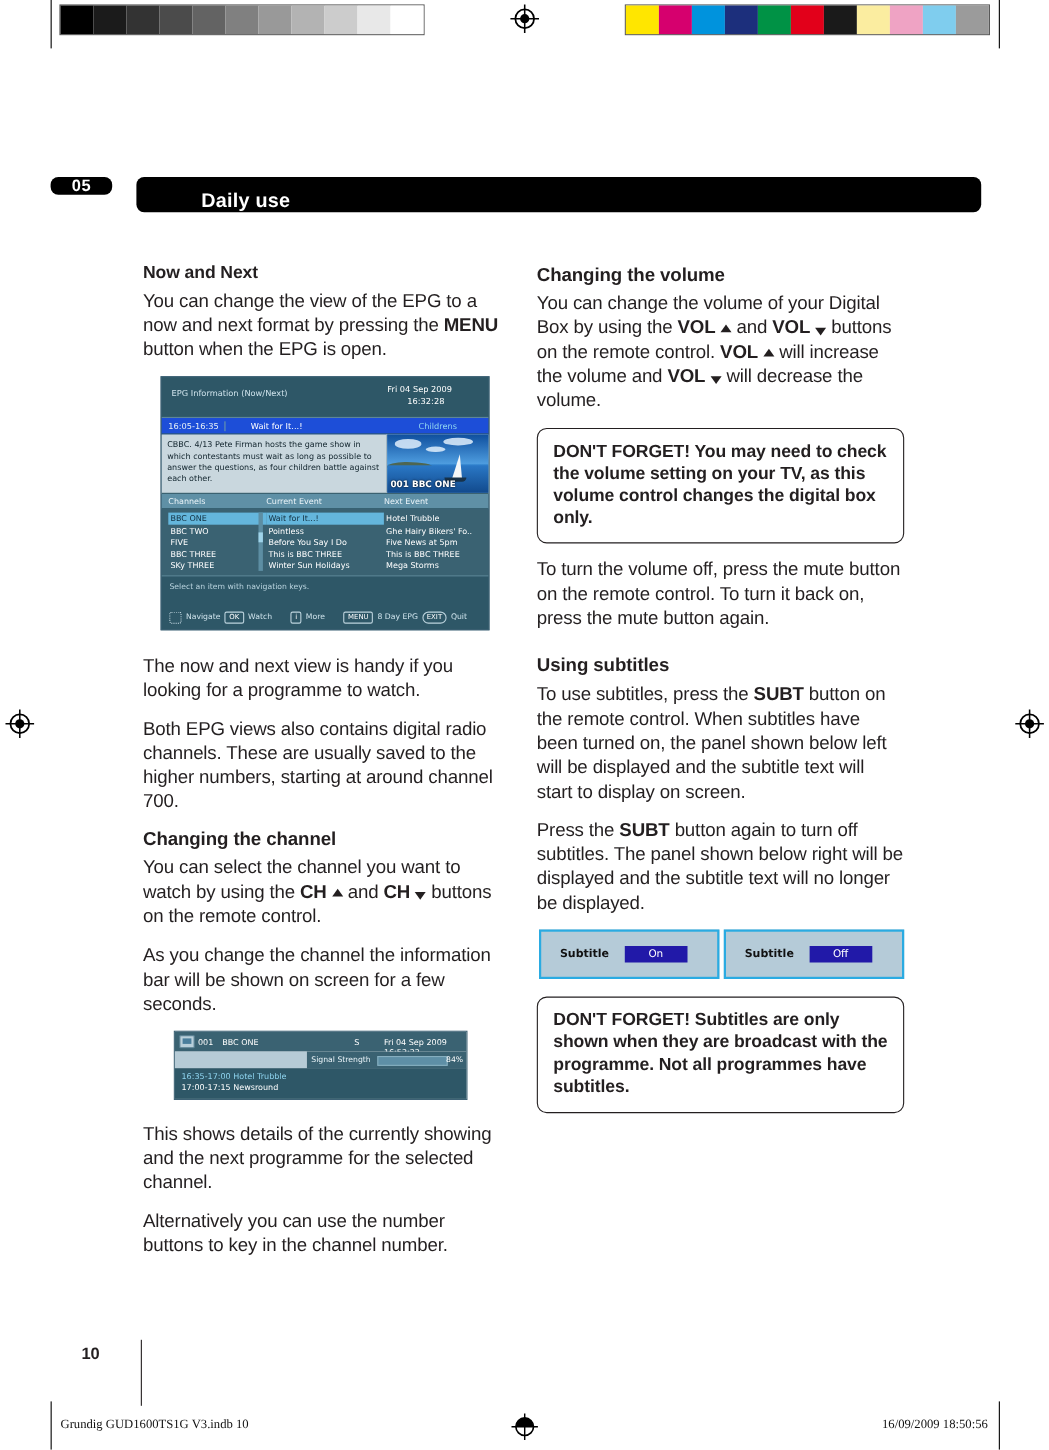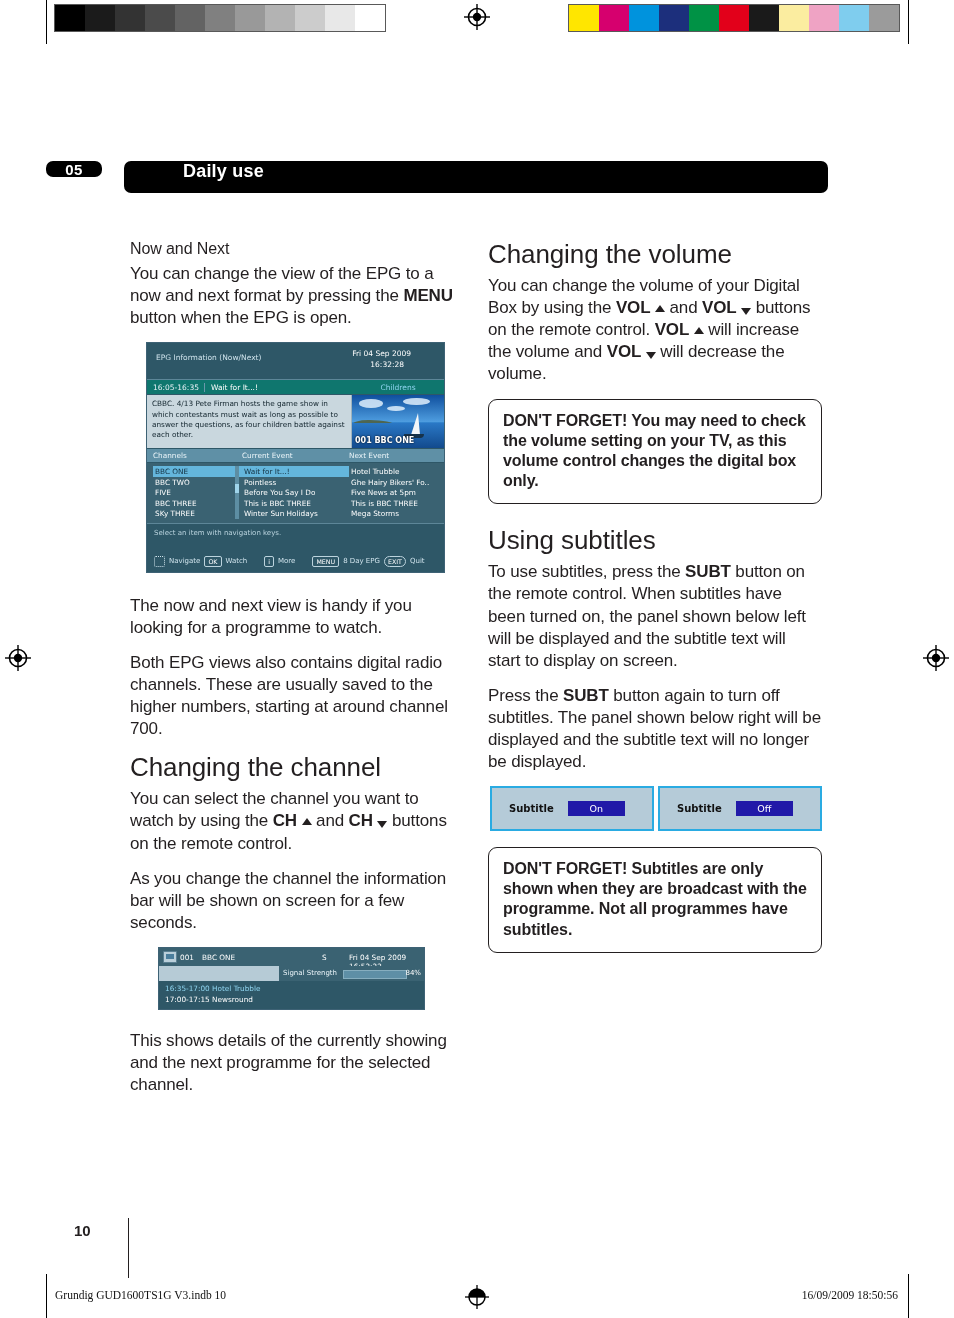--- a/index.html
+++ b/index.html
@@ -35,38 +35,38 @@
   #chapter-number {
     position: absolute; left: 0; top: 0;
     width: 56px; height: 16px;
     background: #000; border-radius: 7px;
     color: #fff; font-weight: bold; font-size: 15px;
     display: flex; align-items: center; justify-content: center;
     letter-spacing: .4px;
   }
   #chapter-title-bar {
     position: absolute; left: 78px; top: 0;
-    width: 704px; height: 32px;
+    width: 768px; height: 32px;
     background: #000; border-radius: 7px;
-    display: flex; align-items: flex-start;
+    display: flex; align-items: flex-end;
   }
   #chapter-title {
     color: #fff; font-weight: bold; font-size: 18px;
     margin-left: 59px; letter-spacing: .2px;
   }
 
   
   #col-left  { position: absolute; left: 130px; top: 240px; width: 324px; }
   #col-right { position: absolute; left: 488px; top: 240px; width: 334px; }
 
   h2.sec {
-    font-size: 16px; font-weight: normal; margin: 0 0 5px 0;
+    font-size: 16px; font-weight: bold; margin: 0 0 5px 0;
     letter-spacing: -.1px; line-height: 1.12;
   }
-  h2.sec.big { font-size: 26px; margin: 0 0 6px 0; }
+  h2.sec.big { font-size: 17px; margin: 0 0 6px 0; }
   p.body {
     font-size: 17px; line-height: 1.30;
     margin: 0 0 13px 0; letter-spacing: -.15px;
   }
   p.body b { font-weight: bold; }
   .arrow-up, .arrow-dn {
     display: inline-block; width: 0; height: 0;
     border-left: 5px solid transparent; border-right: 5px solid transparent;
     position: relative;
   }
@@ -100,23 +100,23 @@
   }
   .epg-top .date {
     position: absolute; right: 33px; top: 6px;
     color: #ffffff; font-size: 7.5px;
   }
   .epg-top .time {
     position: absolute; right: 40px; top: 17px;
     color: #ffffff; font-size: 7.5px;
   }
   .epg-nowbar {
-    height: 14px; background: #0f766e; position: relative;
+    height: 14px; background: #1d4ed8; position: relative;
     border-bottom: 1px solid #2e5767;
-    display: flex; align-items: center;
+    display: flex; align-items: center; gap: 17px;
   }
   .epg-nowbar .t1 {
     width: 58px; color: #e8f2f7; font-size: 7.5px; padding-left: 6px;
     box-sizing: border-box; border-right: 1px solid #6a97aa;
   }
   .epg-nowbar .t2 {
     flex: 1; color: #ffffff; font-size: 7.5px; padding-left: 6px;
   }
   .epg-nowbar .t3 {
     width: 92px; color: #8fd4ef; font-size: 7.5px; text-align: center;
@@ -461,30 +461,32 @@
         <span class="ti">Hotel Trubble</span>
       </div>
       <div class="ev next">
         <span class="tm">17:00-17:15</span>
         <span class="ti">Newsround</span>
       </div>
     </div>
   </div>
 
   <p class="body" style="margin-top:20px;">This shows details of the currently showing and the next programme for the selected channel.</p>
+  <p class="body">Alternatively you can use the number buttons to key in the channel number.</p>
 </div>
 
 <div id="col-right">
 
   <h2 class="sec big">Changing the volume</h2>
 
   <p class="body"><span>You can change the volume of your Digital Box by using the </span><b>VOL</b> <span class="arrow-up"></span><span> and </span><b>VOL</b> <span class="arrow-dn"></span><span> buttons on the remote control. </span><b>VOL</b> <span class="arrow-up"></span><span> will increase the volume and </span><b>VOL</b> <span class="arrow-dn"></span><span> will decrease the volume.</span></p>
 
   <div class="callout">DON'T FORGET! You may need to check the volume setting on your TV, as this volume control changes the digital box only.</div>
 
+  <p class="body">To turn the volume off, press the mute button on the remote control. To turn it back on, press the mute button again.</p>
 
   <h2 class="sec big" style="margin-top:22px;">Using subtitles</h2>
 
   <p class="body"><span>To use subtitles, press the </span><b>SUBT</b><span> button on the remote control. When subtitles have been turned on, the panel shown below left will be displayed and the subtitle text will start to display on screen.</span></p>
 
   <p class="body"><span>Press the  </span><b>SUBT</b><span> button again to turn off subtitles. The panel shown below right will be displayed and the subtitle text will no longer be displayed.</span></p>
 
   <div id="subtitle-panels">
     <div class="sub-panel">
       <span class="lbl">Subtitle</span>

